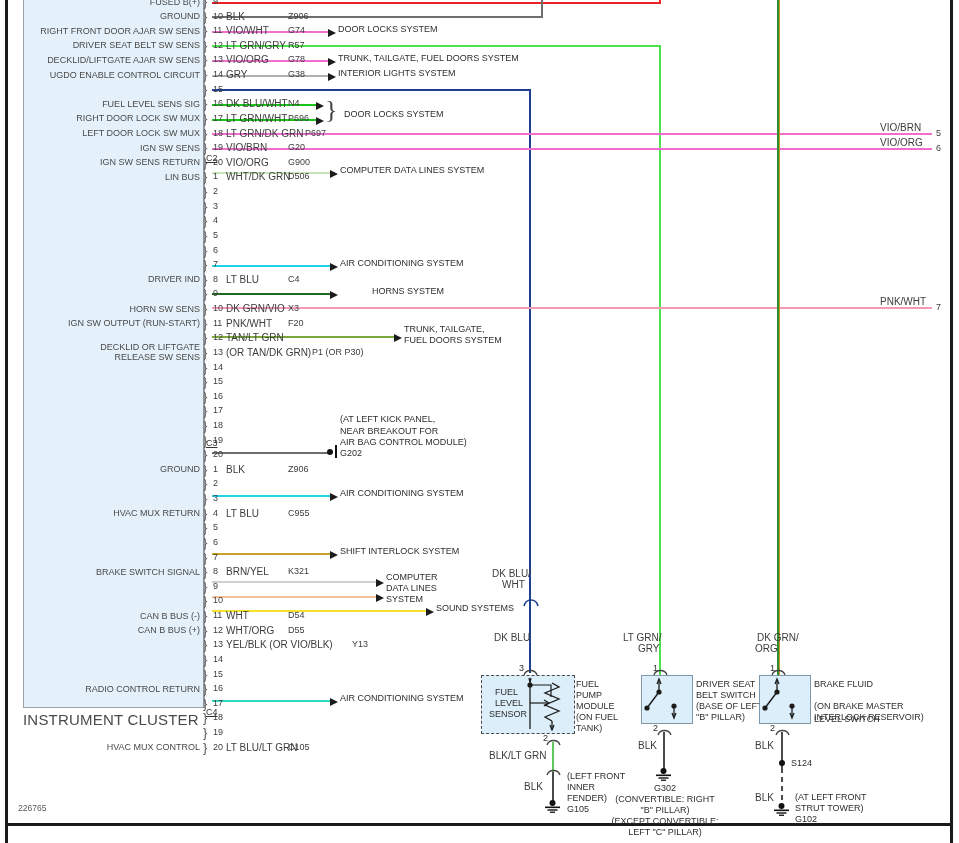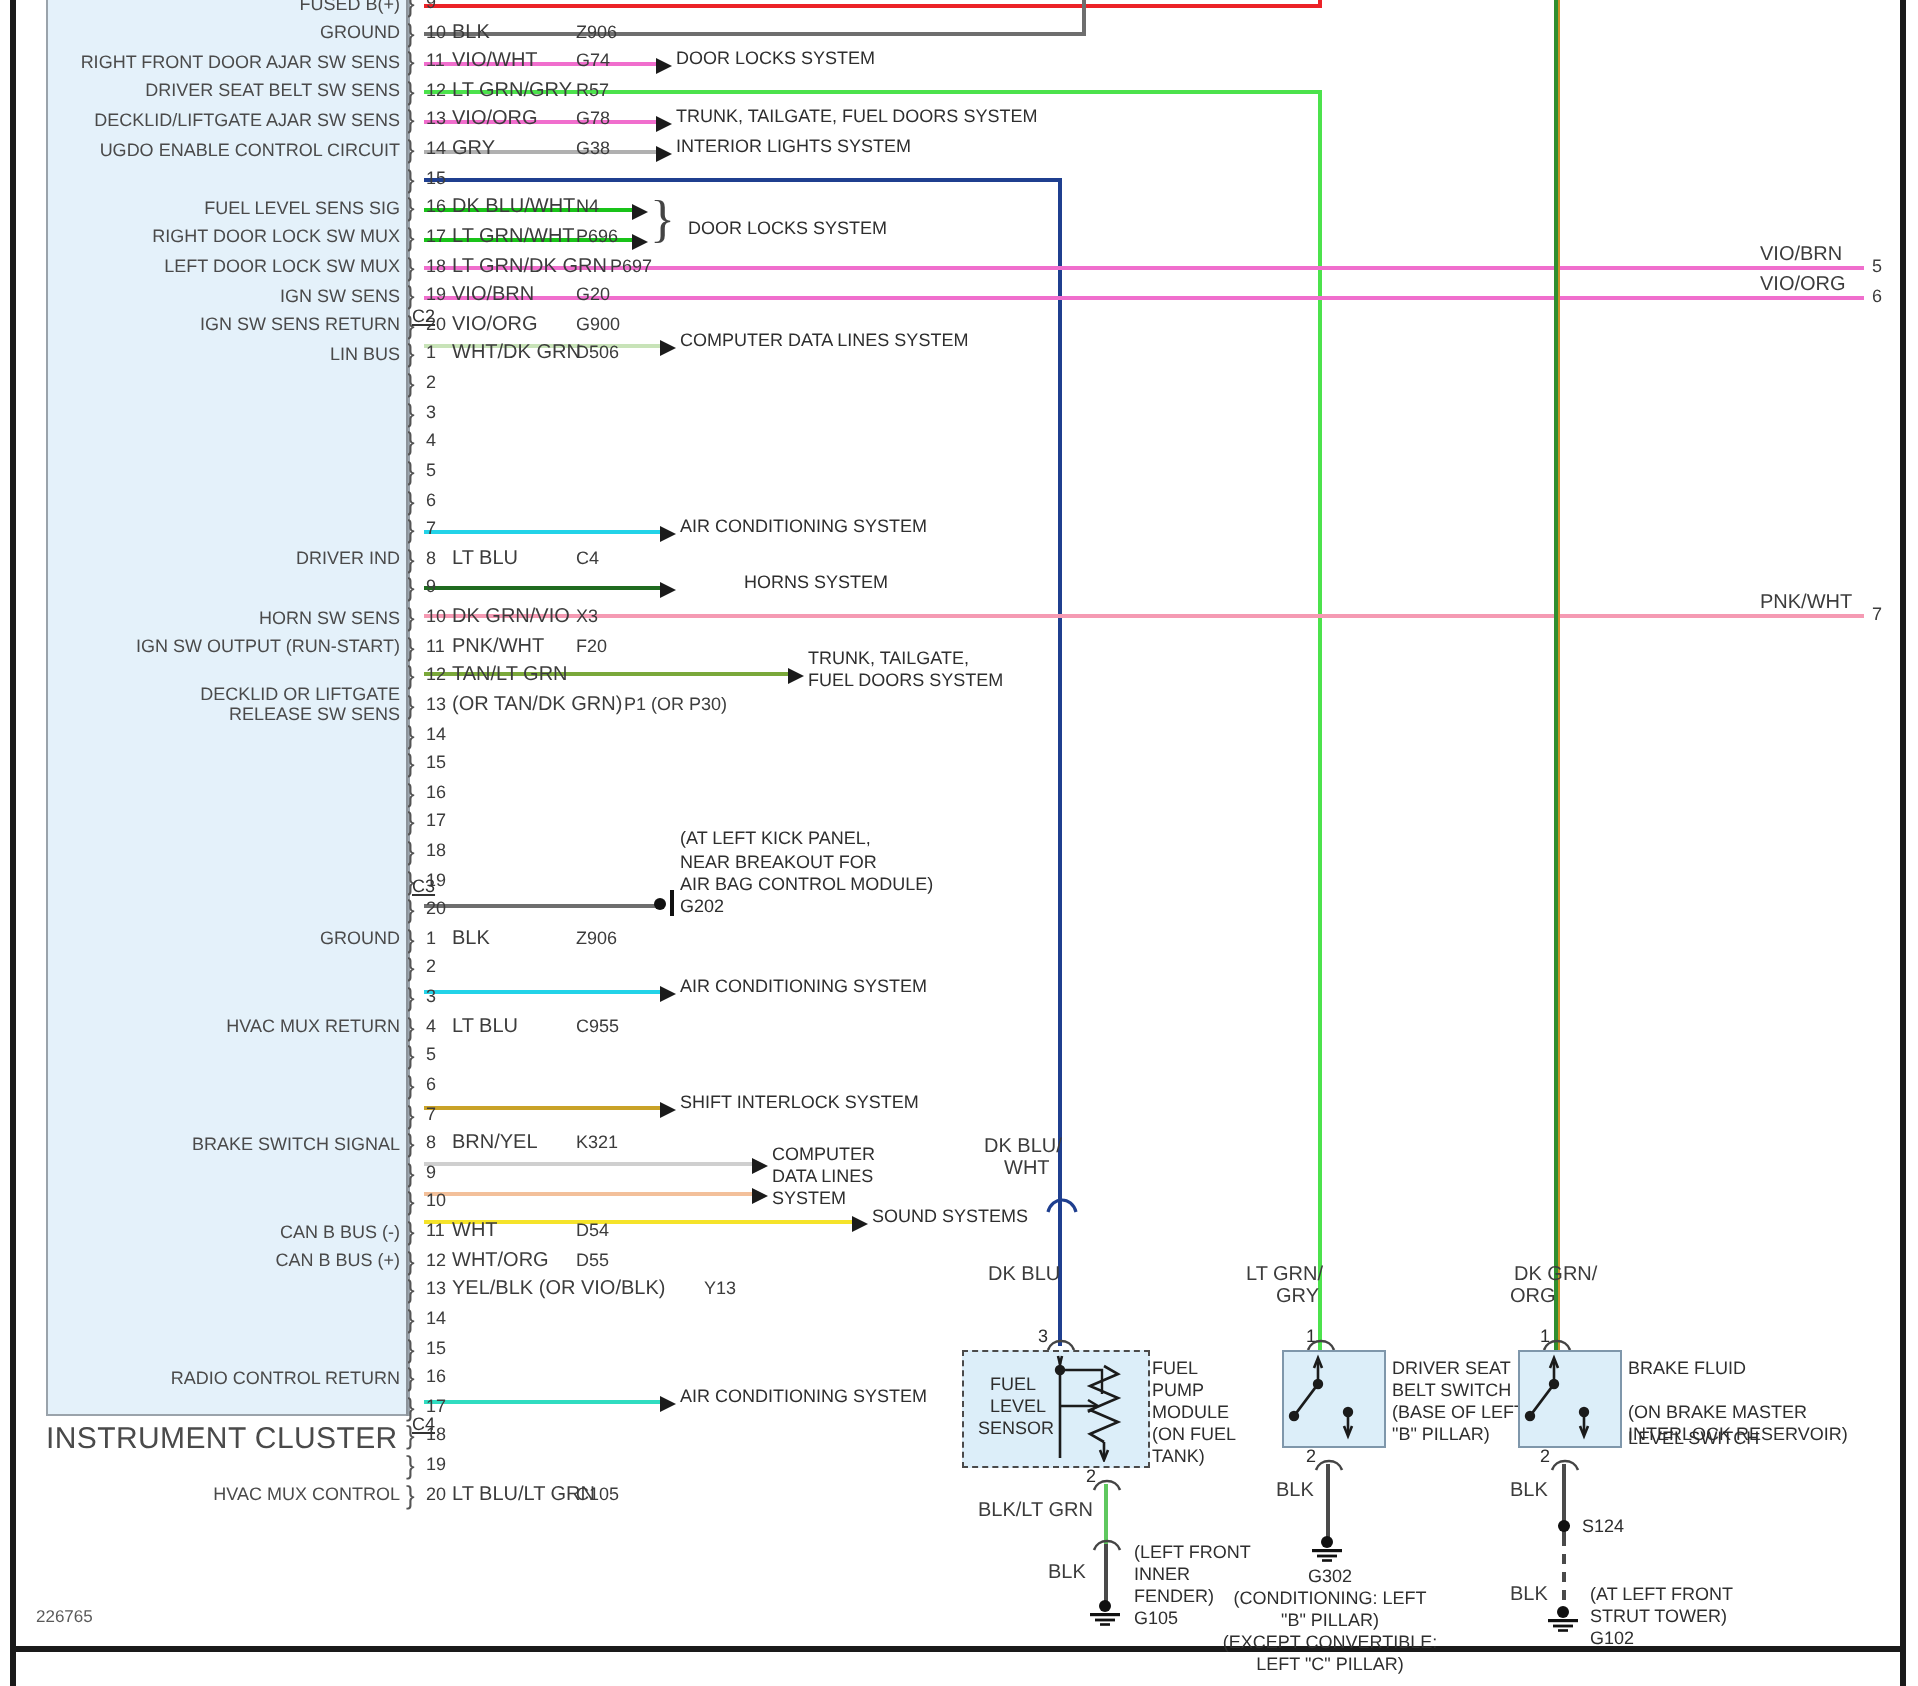--- a/index.html
+++ b/index.html
@@ -530,21 +530,21 @@
     </svg>
   <div class="vwire" style="left:663px;top:732px;height:40px;background:#4a4a4a;"></div>
   <div class="wirename" style="left:638px;top:740px;">BLK</div>
   <svg style="position:absolute;left:655px;top:768px;" width="17" height="13" viewBox="0 0 17 13">
       <circle cx="8.5" cy="3" r="3" fill="#111"></circle>
       <rect x="1" y="6.5" width="15" height="1.6" fill="#111"></rect>
       <rect x="3.5" y="9.3" width="10" height="1.4" fill="#111"></rect>
       <rect x="6" y="11.6" width="5" height="1.3" fill="#111"></rect>
     </svg>
   <div class="note" style="left:630px;top:783px;width:70px;">G302</div>
-  <div class="note" style="left:600px;top:794px;width:130px;">(CONDITIONING: LEFT</div>
+  <div class="note" style="left:600px;top:794px;width:130px;">(CONVERTIBLE: RIGHT</div>
   <div class="note" style="left:600px;top:805px;width:130px;">"B" PILLAR)</div>
   <div class="note" style="left:592px;top:816px;width:146px;">(EXCEPT CONVERTIBLE:</div>
   <div class="note" style="left:600px;top:827px;width:130px;">LEFT "C" PILLAR)</div>
 
   <div class="wirename" style="left:737px;top:632px;margin-left:20px;">DK GRN/</div>
   <div class="wirename" style="left:755px;top:643px;">ORG</div>
   <div class="pinlabel" style="left:770px;top:663px;">1</div>
   <svg style="position:absolute;left:771px;top:668px;" width="15" height="8" viewBox="0 0 15 8">
       <path d="M1 7 C3 1, 12 1, 14 7" fill="none" stroke="#444" stroke-width="1.3"></path>
     </svg>

